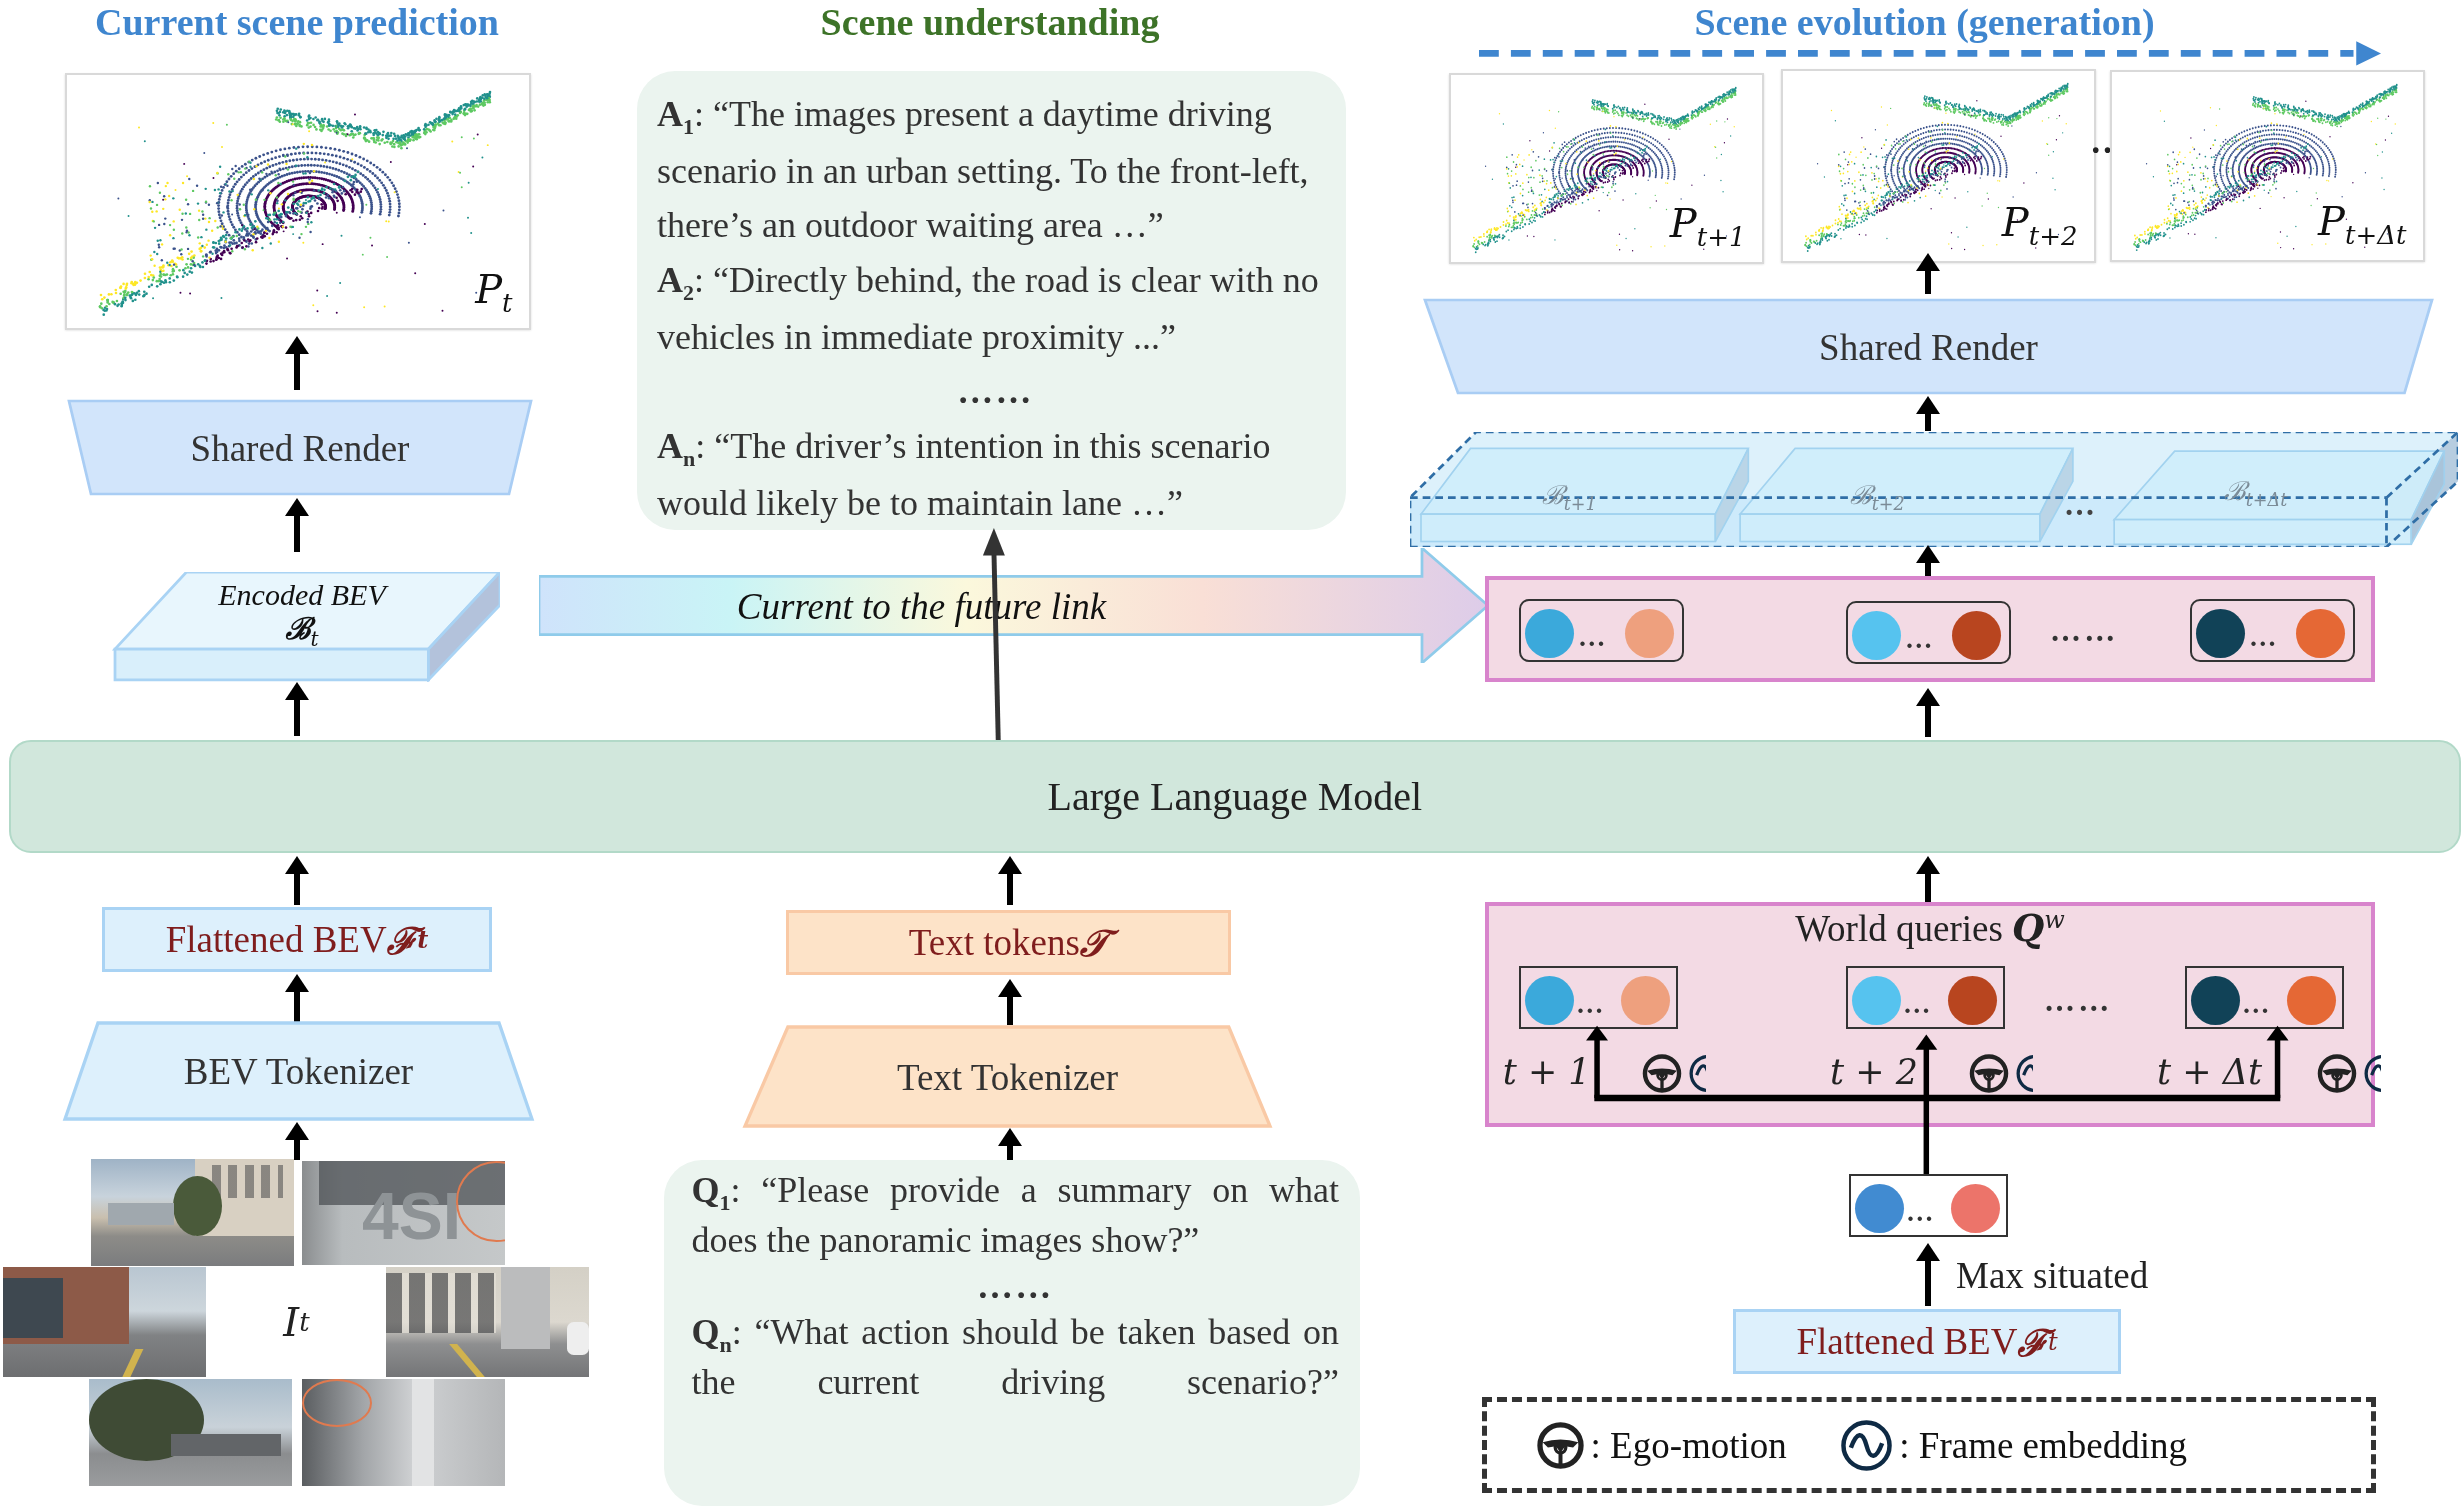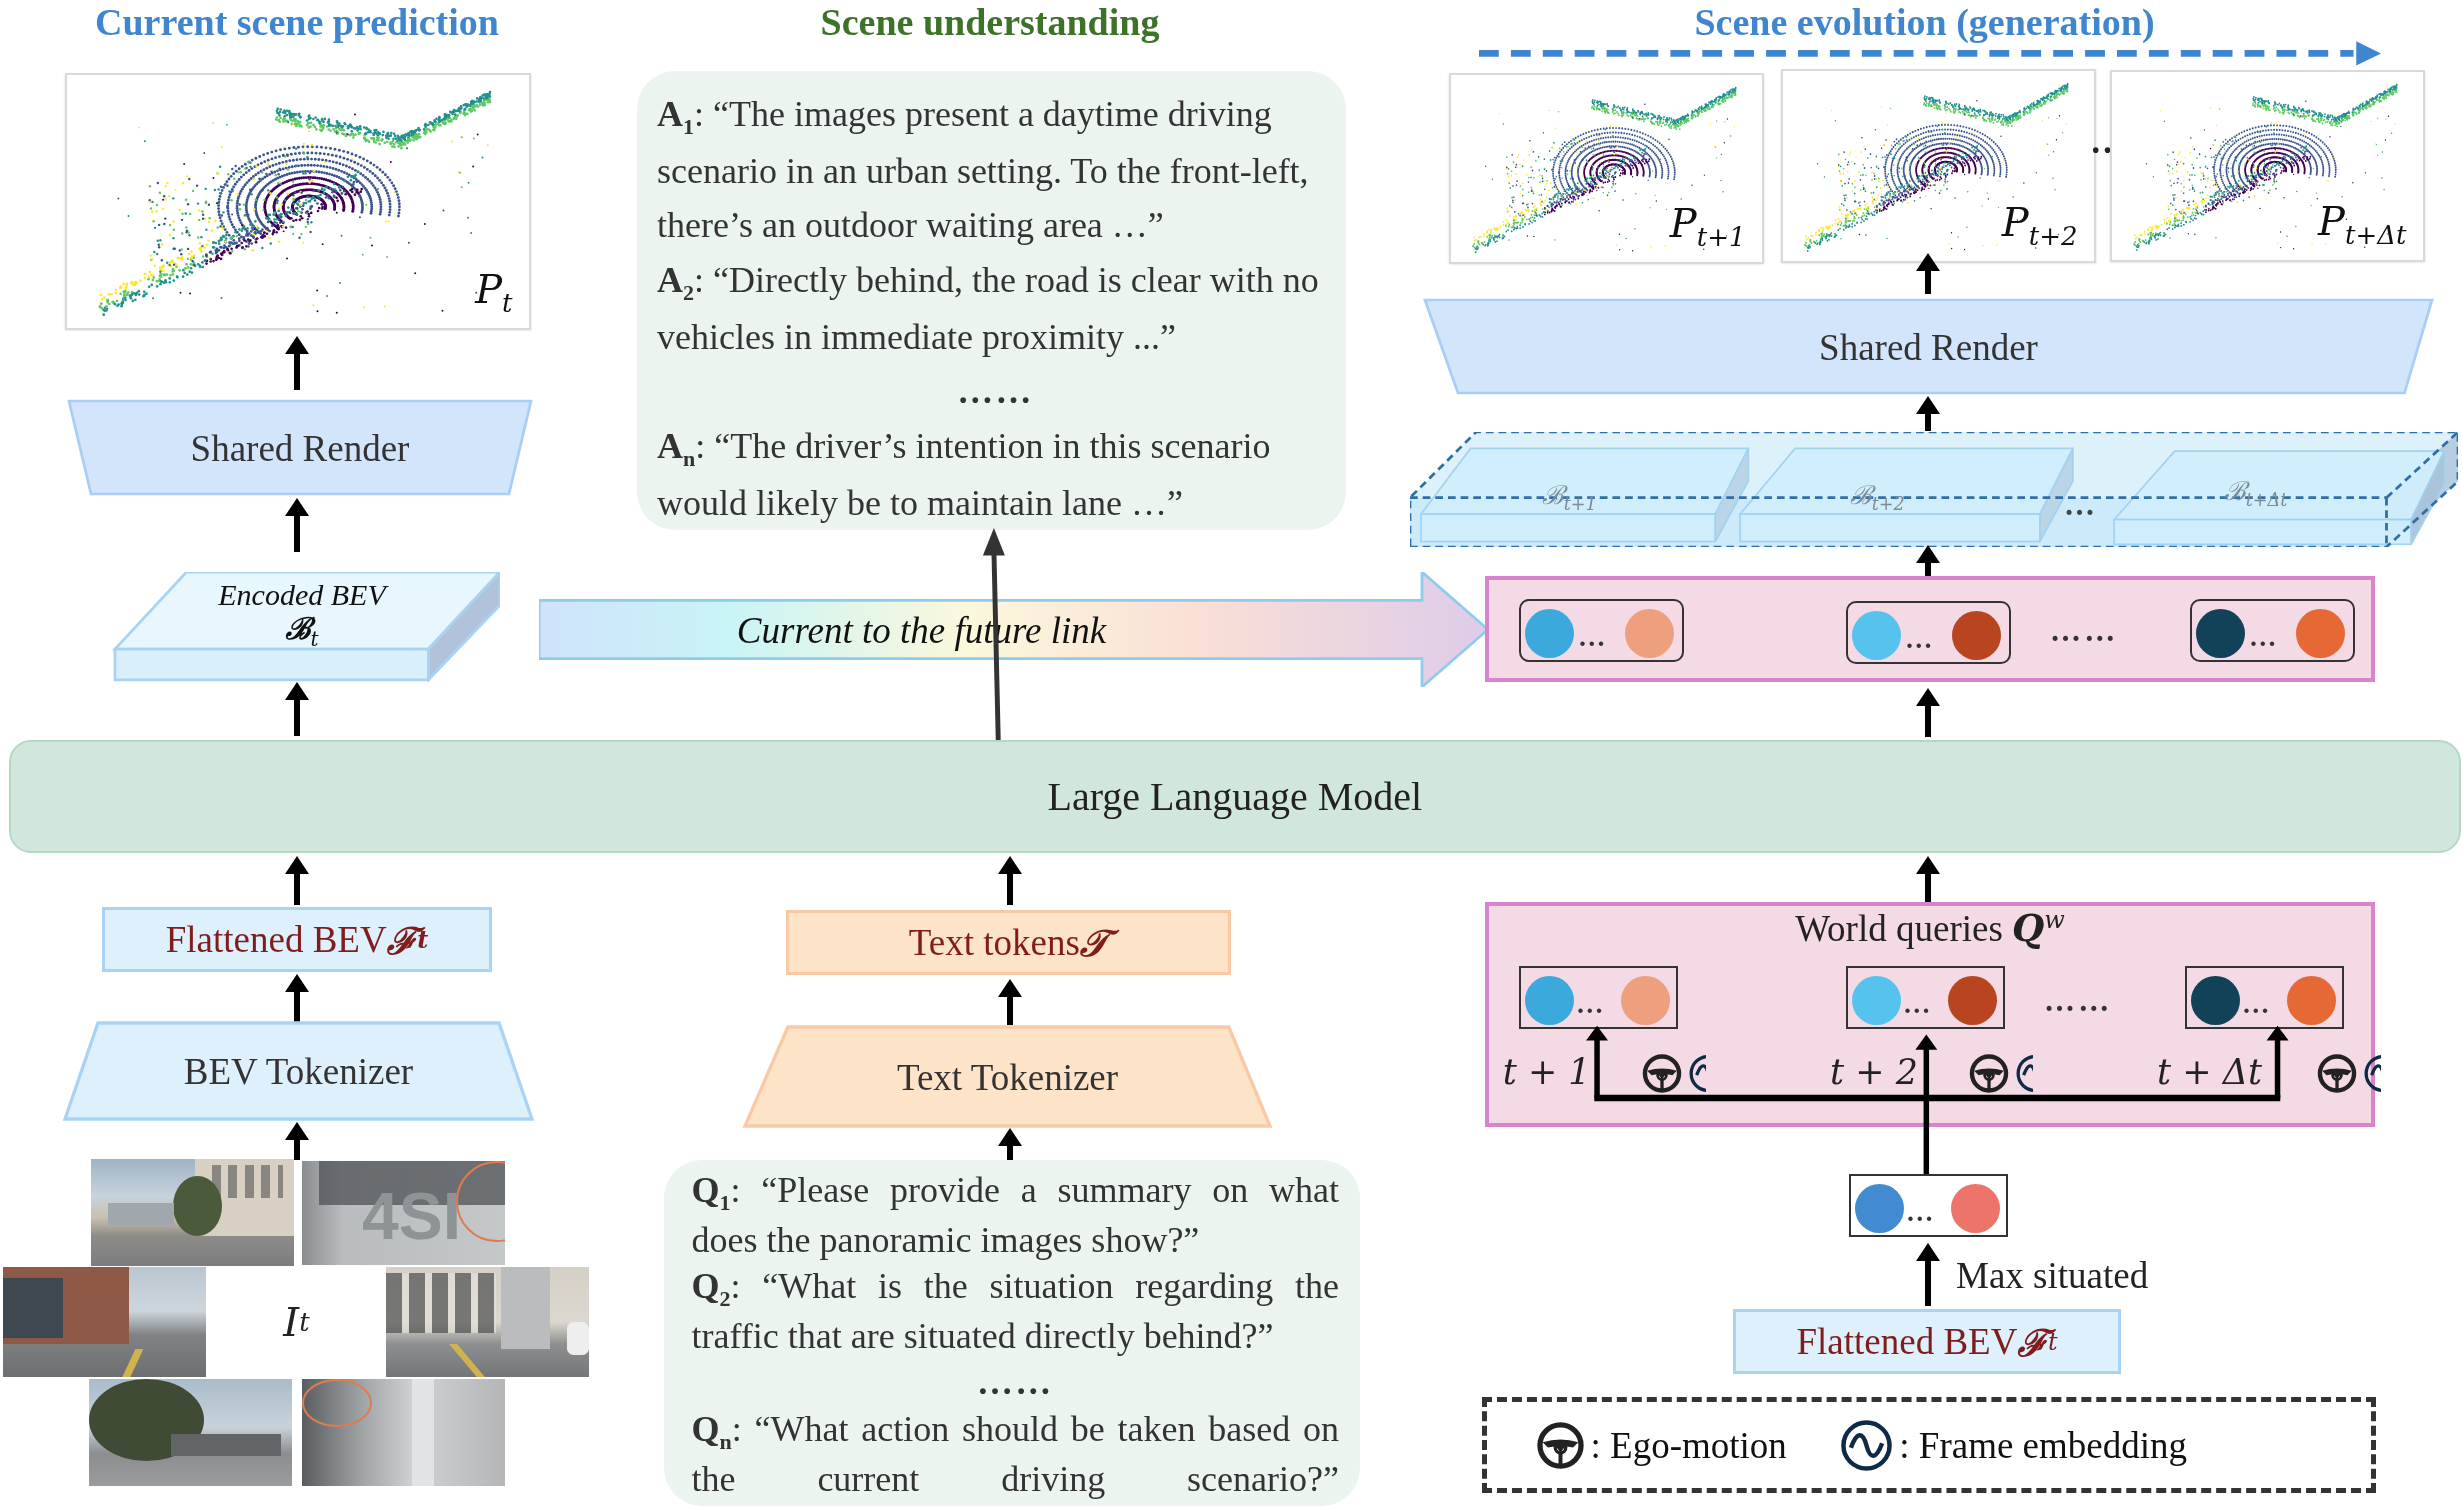--- a/index.html
+++ b/index.html
@@ -133,21 +133,21 @@
   </div>
 </div>
 
 <div class="bubble" style="left:637px;top:71px;width:709px;height:459px;padding:16px 12px 0 20px;">
   <div><b>A</b><b><sub style="font-size:22px;">1</sub></b><span>: “The images present a daytime driving scenario in an urban setting. To the front-left, there’s an outdoor waiting area …”</span></div>
   <div><b>A</b><b><sub style="font-size:22px;">2</sub></b><span>: “Directly behind, the road is clear with no vehicles in immediate proximity ...”</span></div>
   <div class="dots">……</div>
   <div><b>A</b><b><sub style="font-size:22px;">n</sub></b><span>: “The driver’s intention in this scenario would likely be to maintain lane …”</span></div>
 </div>
 
-<div class="abs" style="left:509px;top:572px;width:949px;height:115px;padding-left:30px;">
+<div class="abs" style="left:509px;top:548px;width:949px;height:115px;padding-left:30px;">
   <svg viewBox="0 0 1725 210" preserveAspectRatio="none" style="width:100%;height:100%;">
     <defs>
       <linearGradient id="rainbow" x1="0" x2="1" y1="0" y2="0">
         <stop offset="0" stop-color="#cfe3fb"></stop>
         <stop offset="0.2" stop-color="#c9f4f6"></stop>
         <stop offset="0.45" stop-color="#fbf8dc"></stop>
         <stop offset="0.7" stop-color="#f9dfd6"></stop>
         <stop offset="1" stop-color="#ddcce9"></stop>
       </linearGradient>
     </defs>
@@ -177,21 +177,20 @@
   <svg viewBox="0 0 955 180" preserveAspectRatio="none">
       <polygon points="78,0 880,0 955,180 0,180" fill="#fde3c8" stroke="#f9c9a5" stroke-width="6"></polygon>
     </svg>
   <div class="lbl">Text Tokenizer</div>
 </div>
 
 <div class="arrow-up" style="left:1007px;top:1144px;height:16.5px;"></div>
 
 <div class="bubble" style="left:664px;top:1160px;width:696px;height:346px;padding:6.6px 21px 0 27.5px;line-height:1.28;font-size:36px;text-align:justify;">
   <div><b>Q</b><b><sub style="font-size:22px;">1</sub></b><span>: “Please provide a summary on what does the panoramic images show?”</span></div>
-  <div><b>Q</b><b><sub style="font-size:22px;">2</sub></b><span>: “What is the situation regarding the traffic that are situated directly behind?”</span></div>
   <div class="dots">……</div>
   <div style="text-align-last:justify;"><b>Q</b><b><sub style="font-size:22px;">n</sub></b><span>:  “What action should be taken based on the current driving scenario?”</span></div>
 </div>
 
 <div class="abs pc" style="left:1449px;top:73px;width:311px;height:187px;">
   <svg viewBox="0 0 840 460" preserveAspectRatio="none">
       <use href="#pcloud"></use>
     </svg>
   <div class="pc-label"><span>P</span><sub>t+1</sub></div>
 </div>

